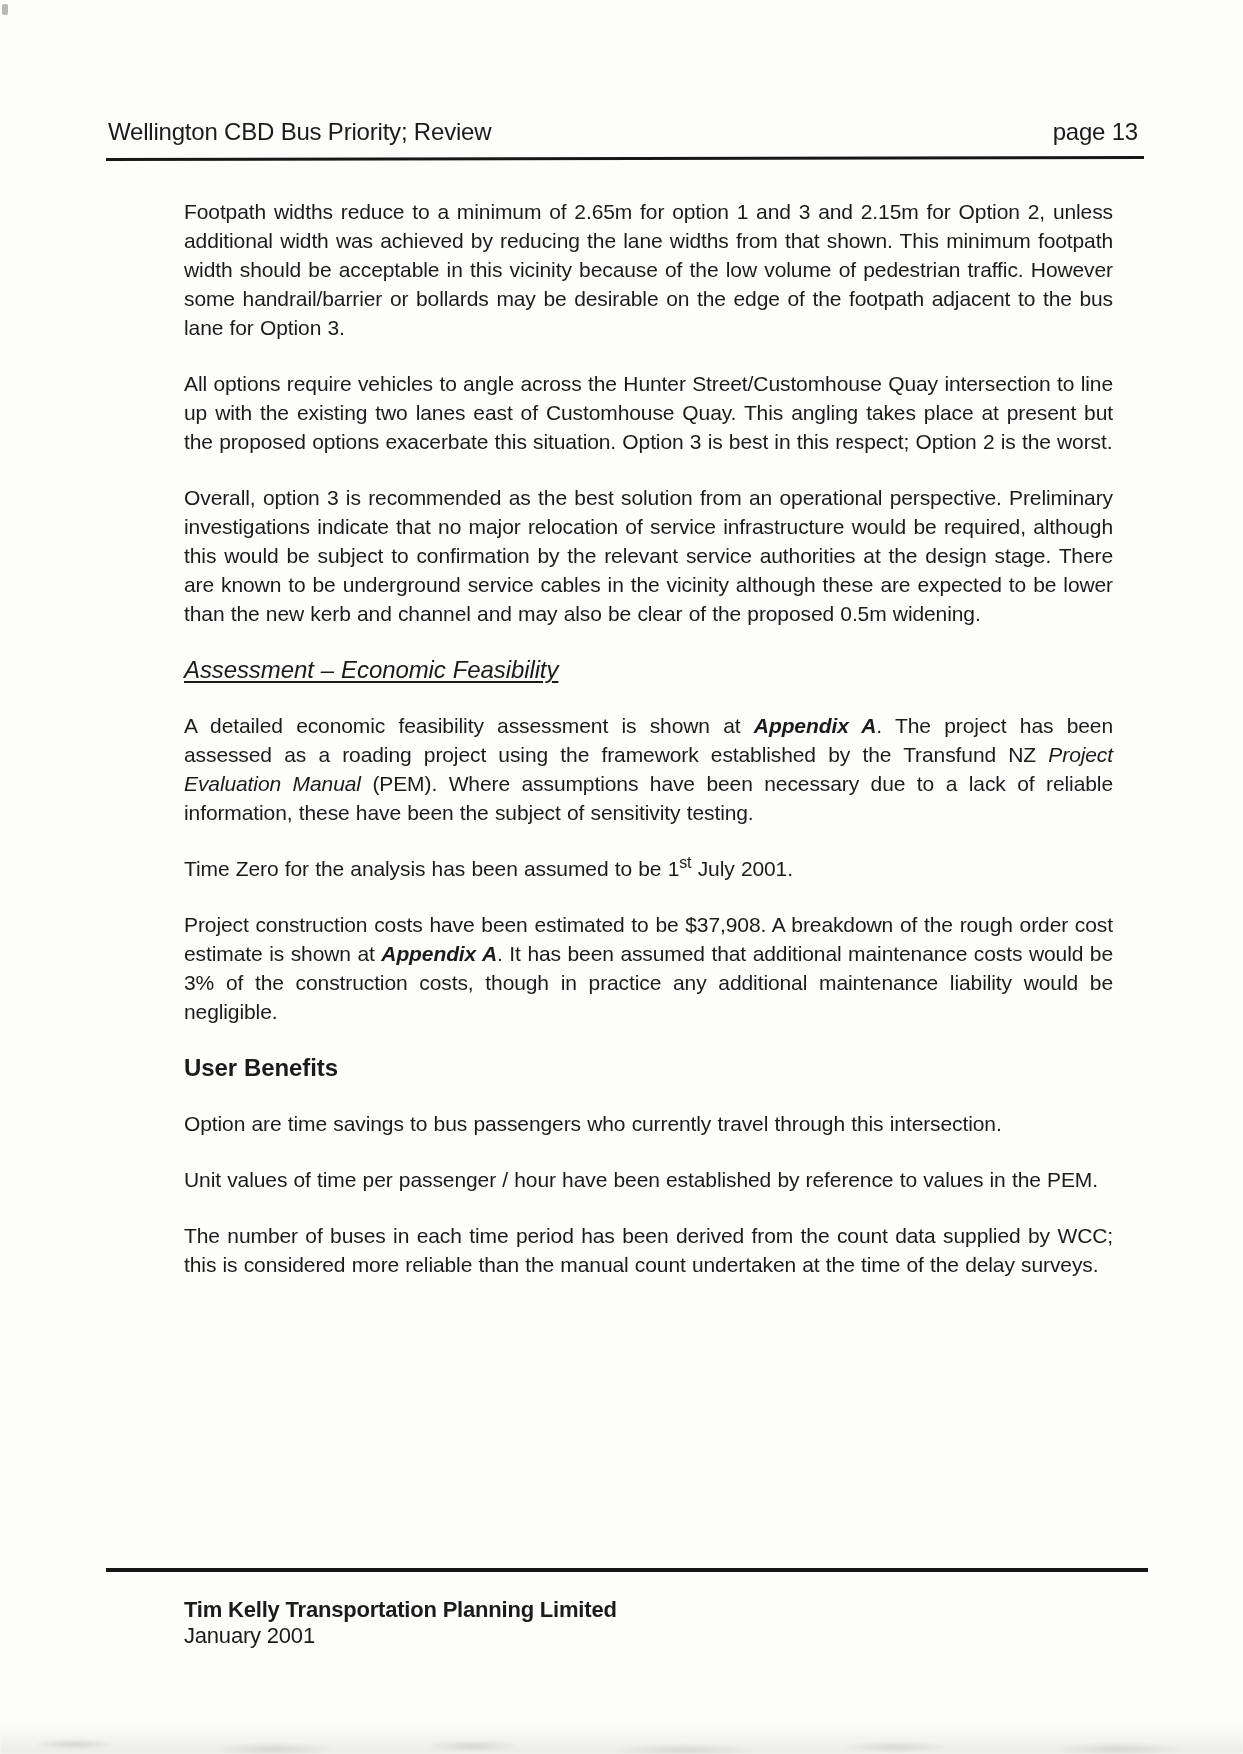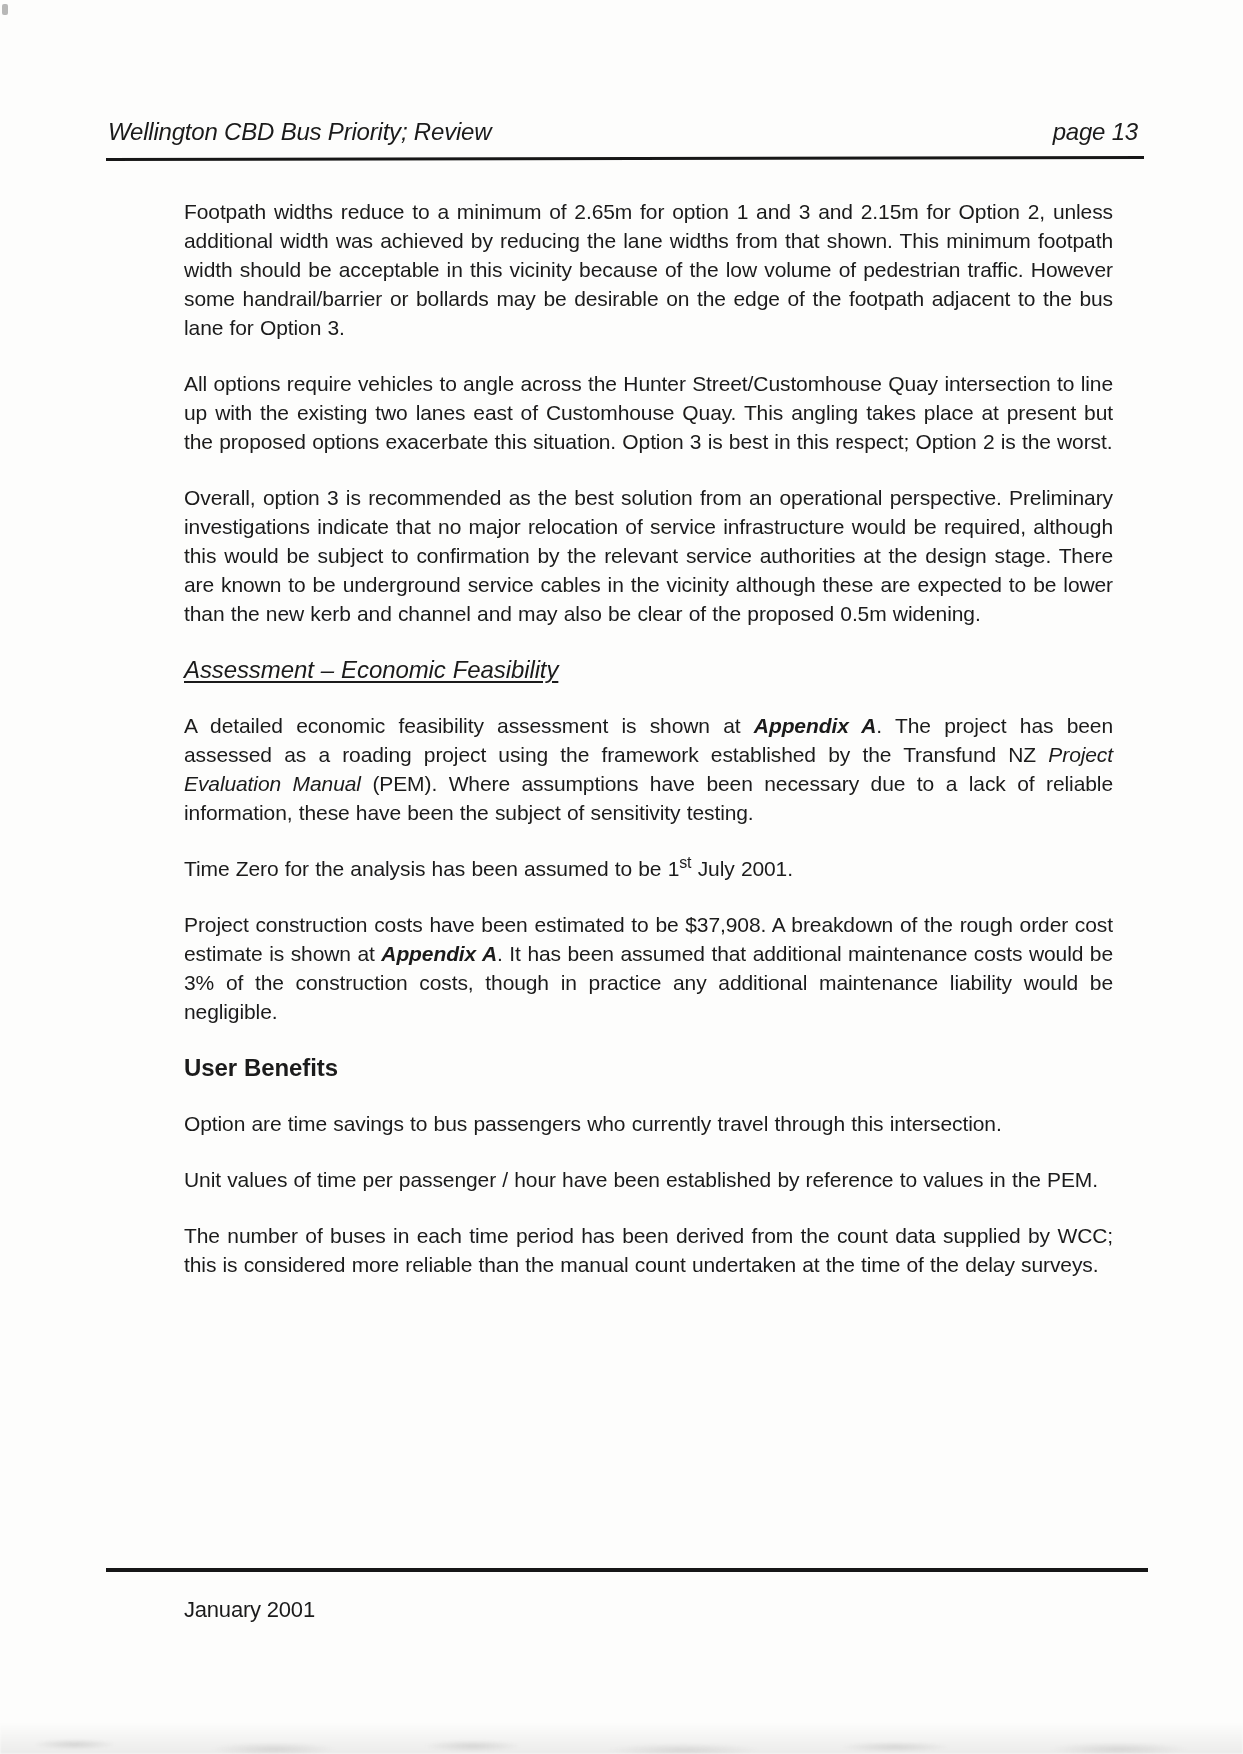--- a/index.html
+++ b/index.html
@@ -12,21 +12,21 @@
     font-family: "Liberation Sans", sans-serif;
     overflow: hidden;
   }
   .speck {
     position: absolute; left: 2px; top: 4px; width: 6px; height: 11px;
     background: #9a9a9a; border-radius: 2px; opacity: .7;
   }
   .header {
     position: absolute; left: 108px; top: 118px; width: 1030px;
     display: flex; justify-content: space-between; align-items: baseline;
-    font-style: italic; font-size: 24px; letter-spacing: -0.2px;
+    font-size: 24px; letter-spacing: -0.2px;
   }
   .header-rule {
     position: absolute; left: 106px; top: 157px; width: 1038px; height: 3px;
     background: #171717; transform: rotate(-0.12deg);
   }
   .content {
     position: absolute; left: 184px; top: 197px; width: 929px;
     font-size: 21px; line-height: 29px; text-align: justify;
     letter-spacing: -0.1px; word-spacing: 0.5px;
   }
@@ -99,18 +99,19 @@
 
     <p>Unit values of time per passenger / hour have been established by reference to values in the PEM.</p>
 
     <p>The number of buses in each time period has been derived from the count data supplied by WCC; this is considered more reliable than the manual count undertaken at the time of the delay surveys.</p>
 
   </div>
 
   <div class="footer-rule"></div>
 
   <div class="footer">
+    <span class="company">Tim Kelly Transportation Planning Limited</span>
     <span class="date">January 2001</span>
   </div>
 
   <div class="bottom-noise"></div>
 
 </div>
 
 </body></html>

